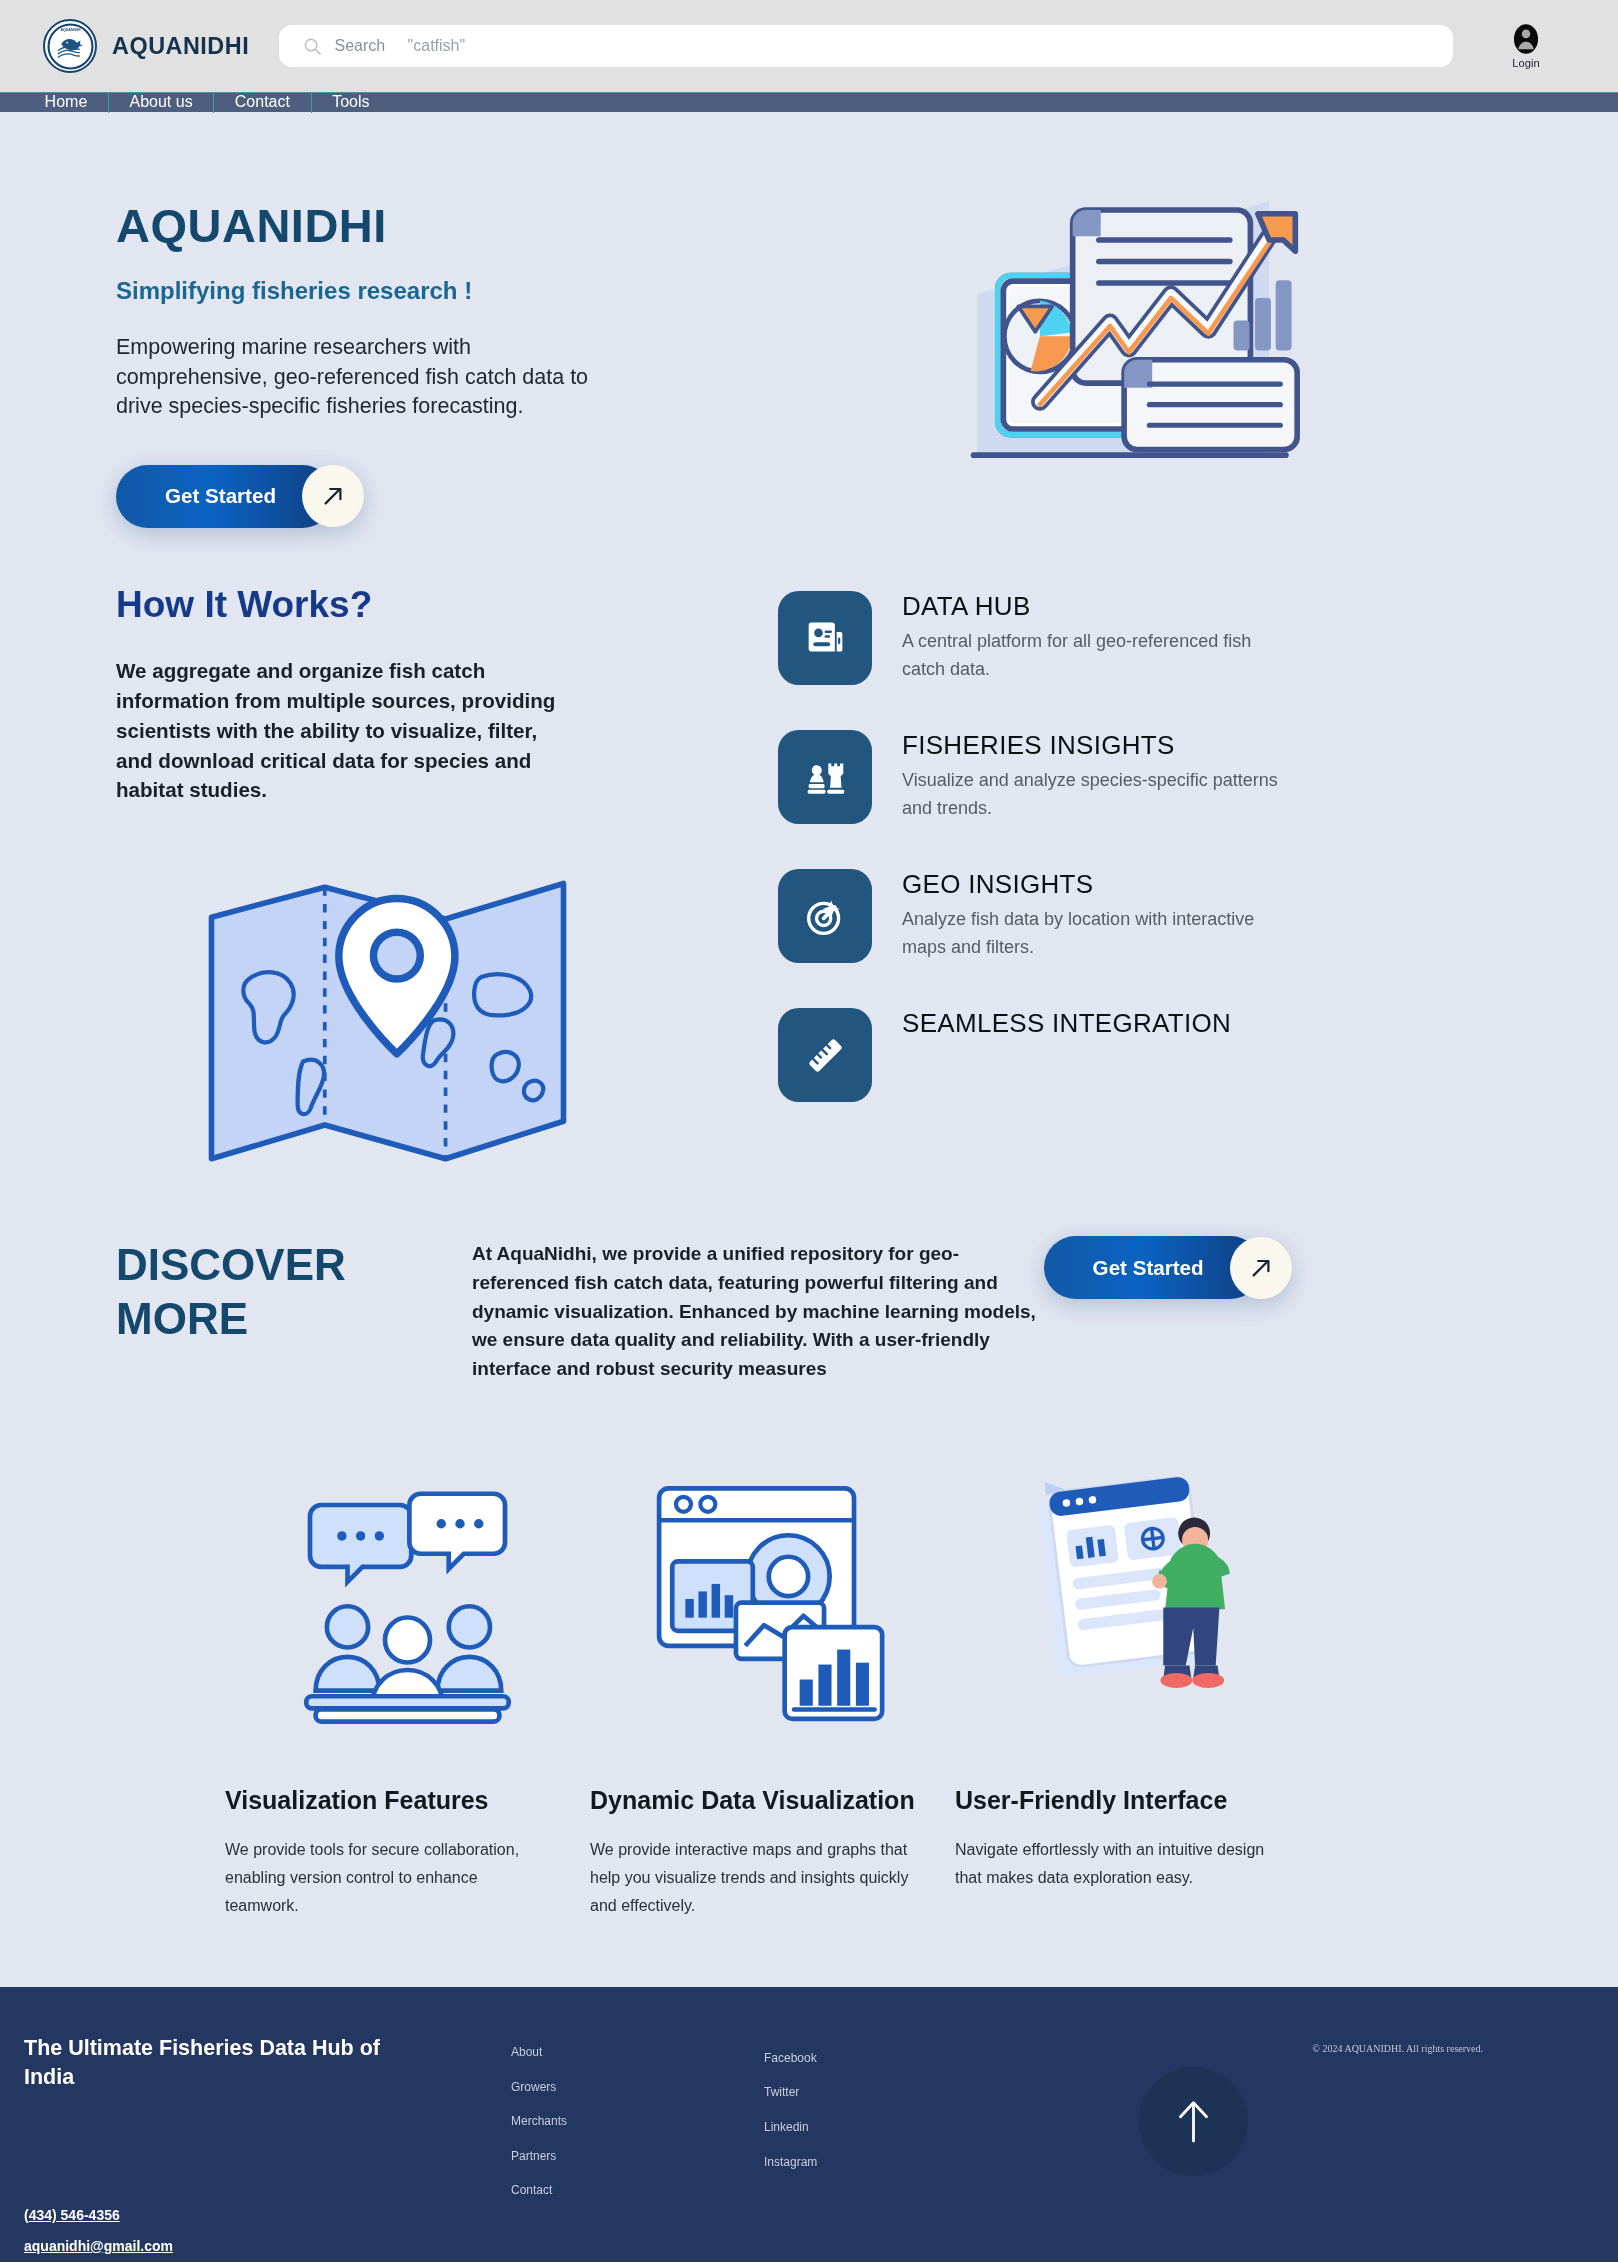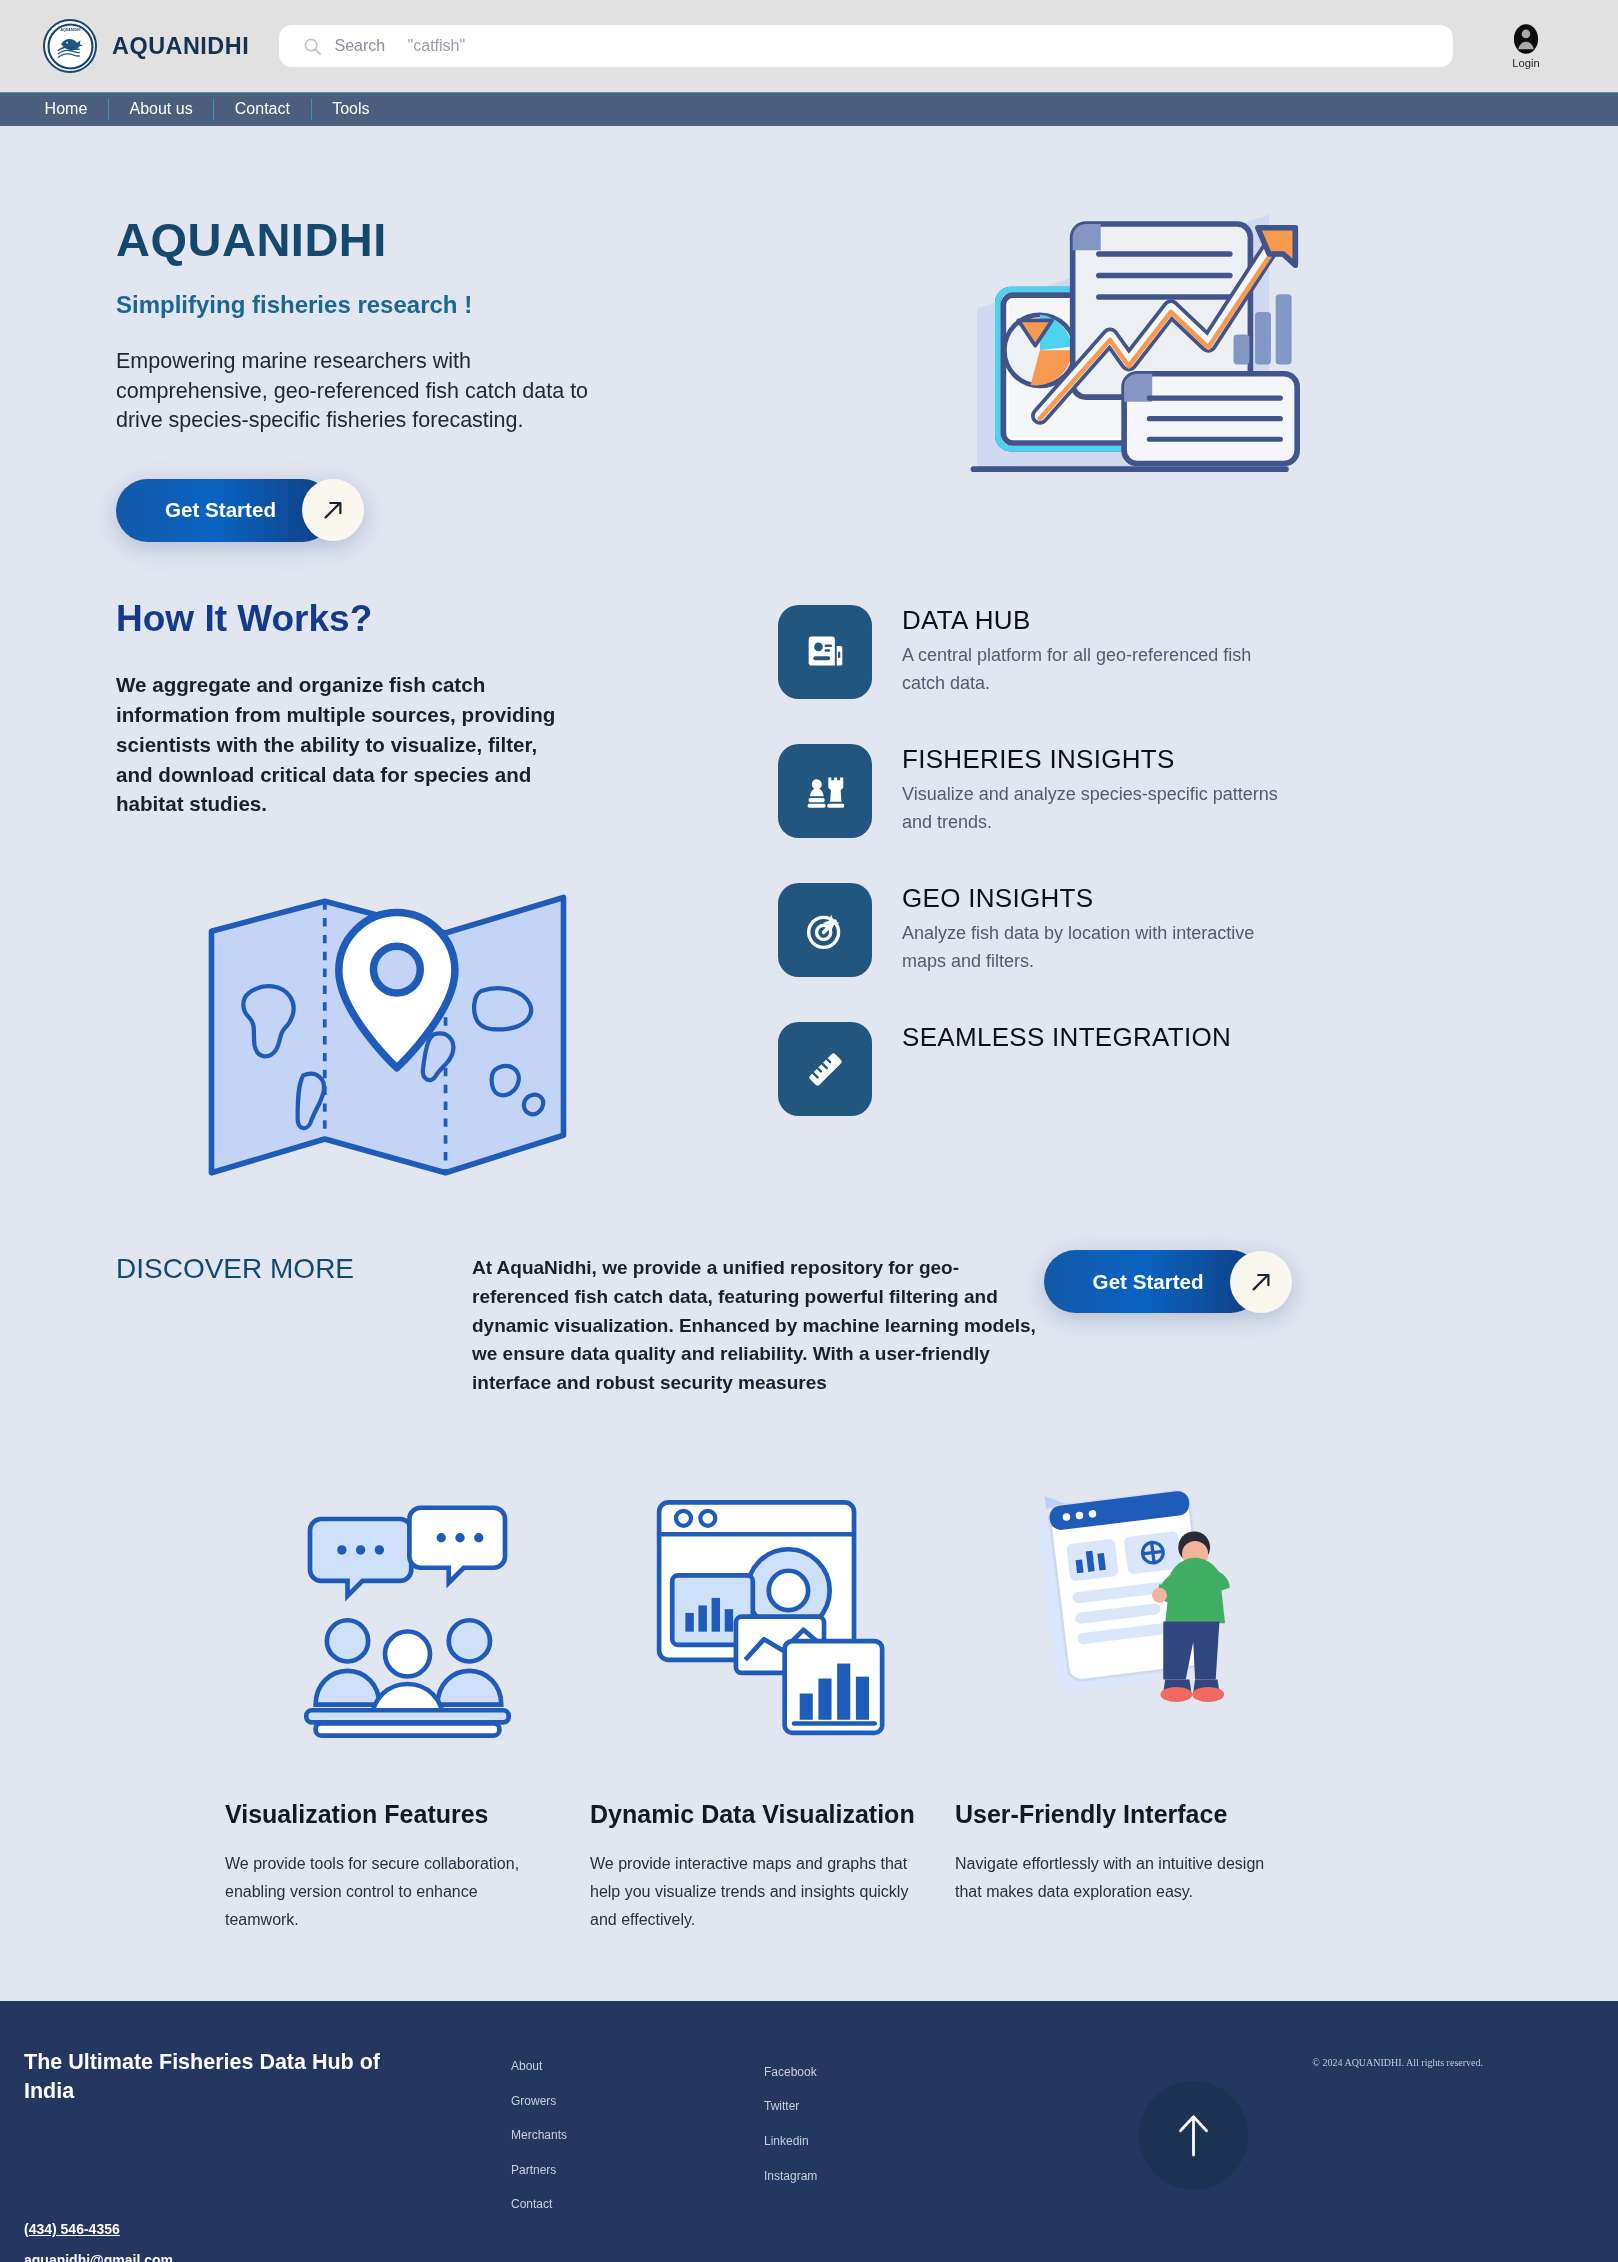--- a/index.html
+++ b/index.html
@@ -33,21 +33,21 @@
   .search-hint{font-size:16px;color:#9aa0aa;margin-left:9.4px;}
   .login{
     width:141px;flex:none;display:flex;flex-direction:column;align-items:center;
     justify-content:center;gap:2.8px;
   }
   .avatar{width:26px;height:32px;display:block;}
   .login-text{font-size:11.2px;color:#1b2330;}
 
   
   .nav{
-    height:34px;background:#4d5e7e;display:flex;align-items:center;
+    height:20px;background:#4d5e7e;display:flex;align-items:center;
     border-top:1.9px solid #3f9c9c;padding-left:24px;
   }
   .nav a{
     color:#fff;font-size:16px;text-decoration:none;padding:0 20.6px;line-height:20.6px;
     border-right:1.9px solid #3f9c9c;display:inline-block;
   }
   .nav a:last-child{border-right:none;}
 
   
   .page{background:#e2e6f0;padding-bottom:0;}
@@ -89,21 +89,21 @@
   .f-tile{
     width:94px;height:94px;border-radius:20.6px;background:#23567f;
     display:flex;align-items:center;justify-content:center;flex:none;
   }
   .f-tile svg{width:43px;height:43px;}
   .f-title{font-size:26px;color:#0c0f14;letter-spacing:0.3px;}
   .f-desc{font-size:18px;line-height:1.55;color:#555c68;margin-top:5.6px;max-width:394px;}
 
   
   .discover{display:flex;align-items:flex-start;margin-top:32px;padding-left:116px;padding-right:56px;gap:0;}
-  .disc-h{font-size:28px;font-weight:normal;color:#14486d;width:356px;line-height:1.22;padding-top:19px;}
+  .disc-h{font-size:44px;font-weight:bold;color:#14486d;width:356px;line-height:1.22;padding-top:19px;}
   .disc-p{font-size:19px;font-weight:bold;line-height:1.52;color:#1b2027;width:581px;padding-top:20.6px;}
   .disc-btn{margin-top:17px;margin-left:-9.4px;}
 
   
   .cards{display:flex;gap:0;margin-top:67px;padding-left:225px;padding-right:84px;}
   .card{width:365px;}
   .card-ill{height:281px;display:flex;align-items:flex-end;justify-content:center;}
   .card-h{font-size:25px;font-weight:bold;color:#141920;margin-top:54px;}
   .card-p{font-size:16px;line-height:1.75;color:#2b3038;margin-top:20.6px;max-width:328px;}
 

